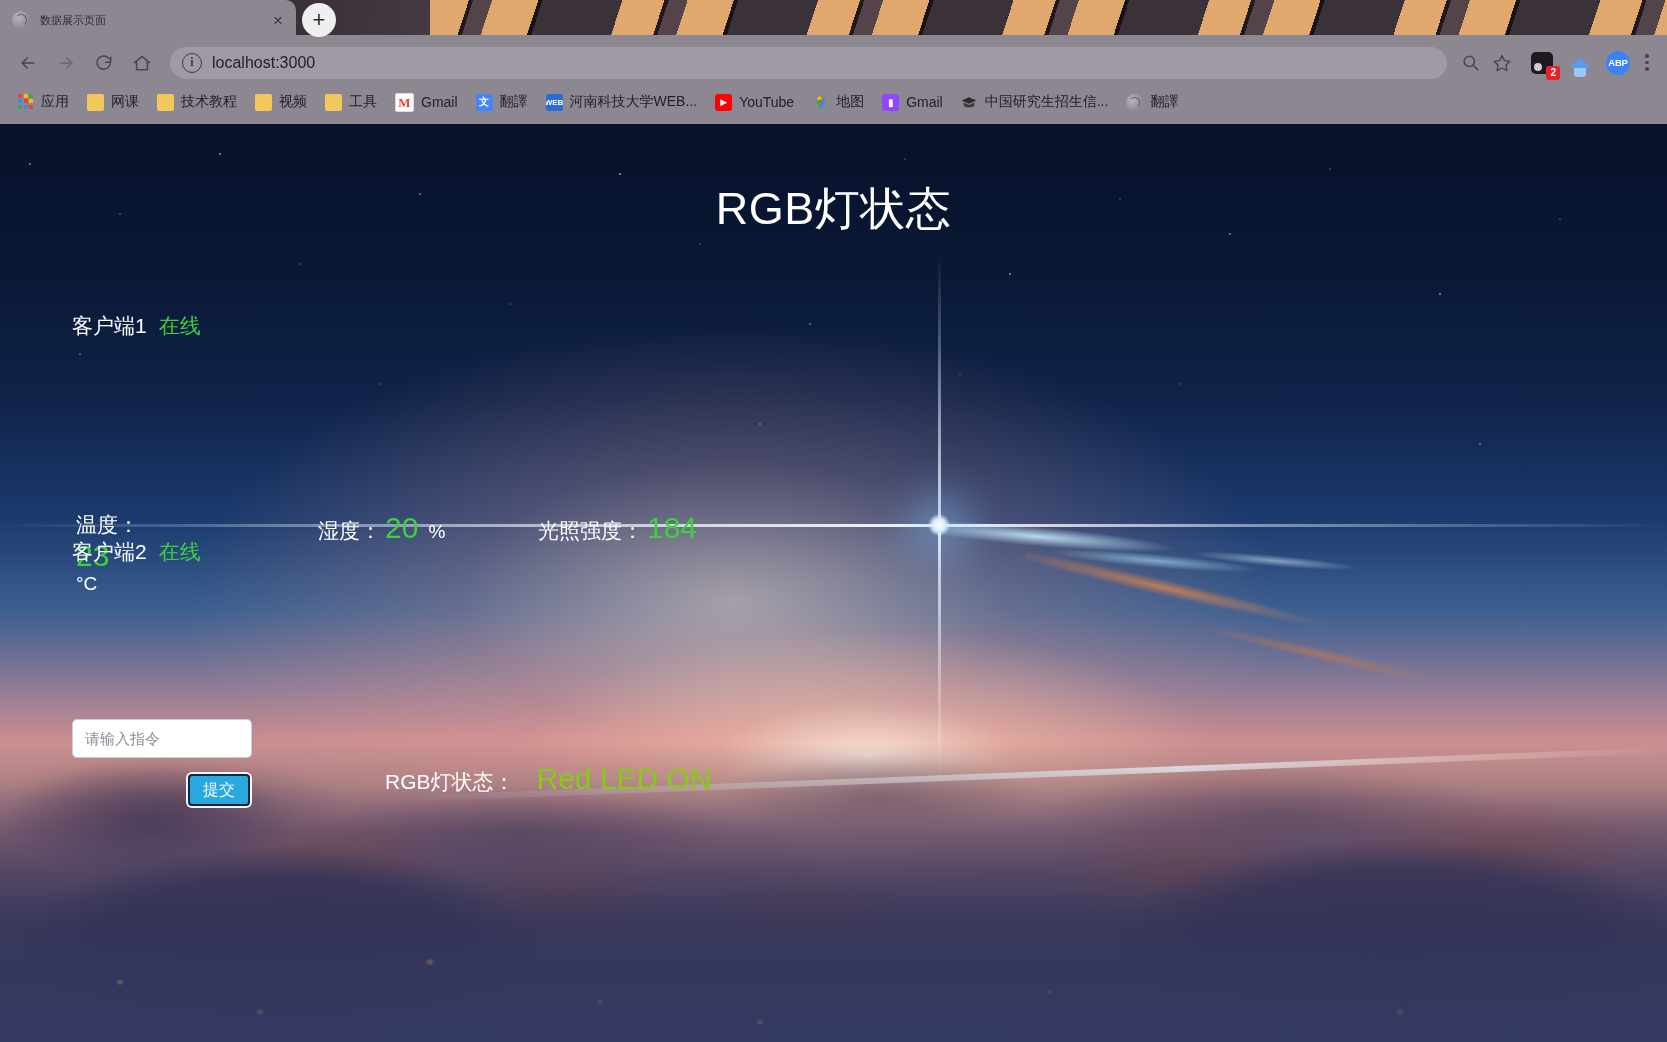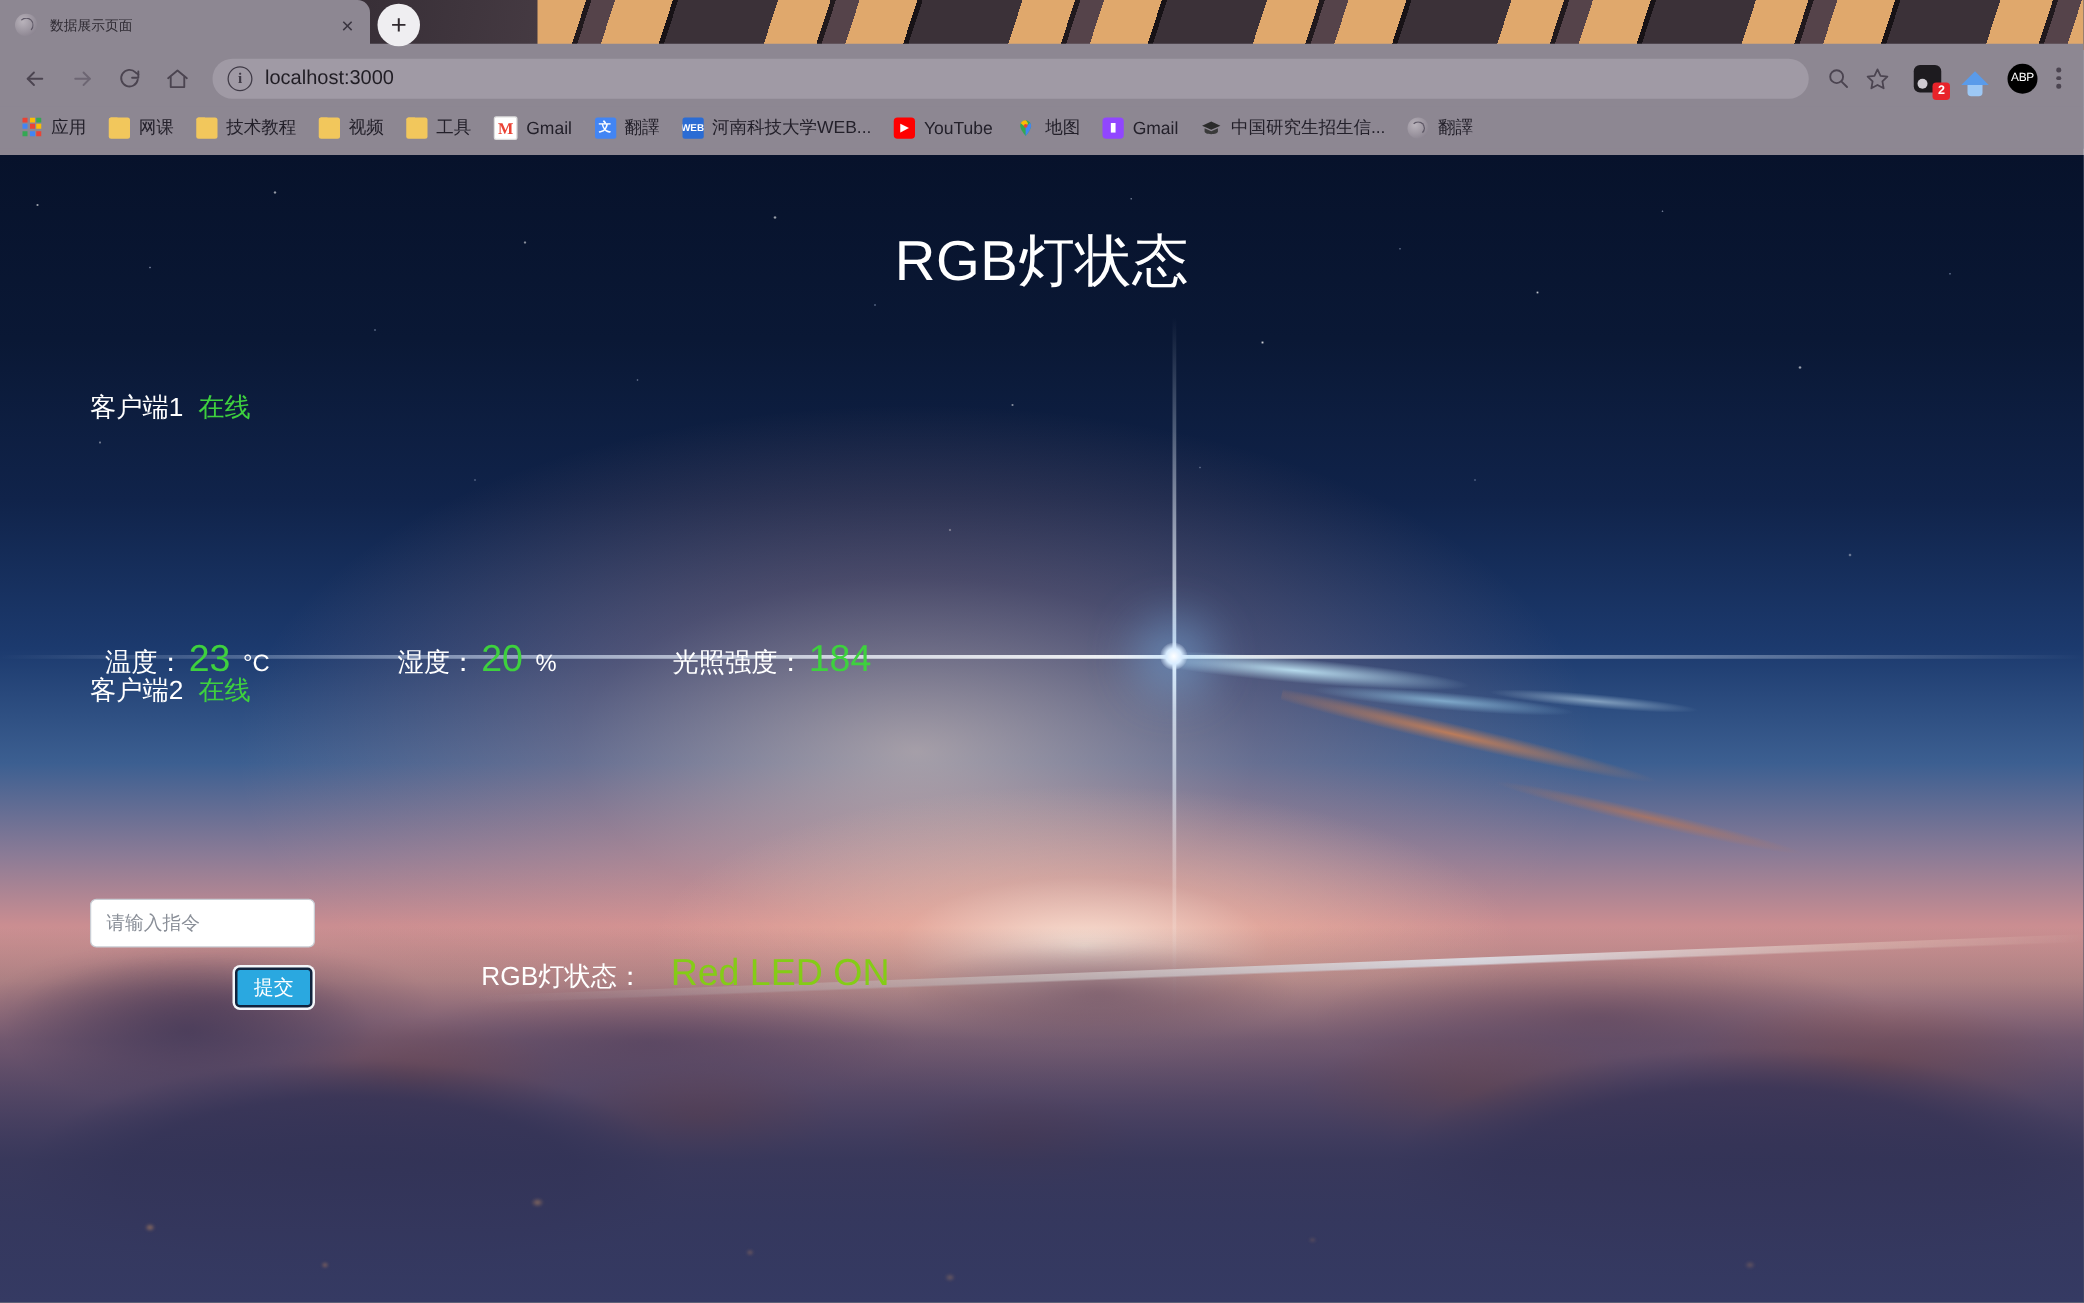--- a/index.html
+++ b/index.html
@@ -222,25 +222,25 @@
   .ext-blue::after{
     content:"";
     position:absolute;
     left:-6px; top:11px;
     width:12px;height:9px;
     background:#9dc8f5;
     border-radius: 0 0 3px 3px;
   }
   .ext-abp {
     width: 24px; height: 24px;
-    background: #000000;
+    background: #3b82f6;
     border-radius: 50%;
     color: #fff;
     font-size: 9.5px;
-    font-weight: normal;
+    font-weight: bold;
     display:flex;align-items:center;justify-content:center;
     letter-spacing: -0.2px;
   }
   .menu-dots {
     flex: 0 0 20px;
     height: 26px;
     display:flex;flex-direction:column;align-items:center;justify-content:center;
     gap:3px;
     margin-left: 6px;
   }
@@ -554,21 +554,21 @@
     align-items: baseline;
   }
   .reading .rlabel { color:#ffffff; }
   .reading .rvalue {
     color: #3ed13e;
     font-size: 30px;
     margin: 0 10px 0 4px;
     font-weight: 400;
   }
   .reading .runit { color:#ffffff; font-size: 19px; }
-  #reading-temp { left: 84px; top: 387px; }
+  #reading-temp { left: 72px; top: 387px; flex-direction: column; }
   #reading-humi { left: 318px; top: 387px; }
   #reading-lux  { left: 538px; top: 387px; }
   #reading-lux .rvalue { margin-right: 0; }
 
   .cmd-input {
     position: absolute;
     left: 72px; top: 595px;
     width: 180px;
     height: 39px;
     box-sizing: border-box;

